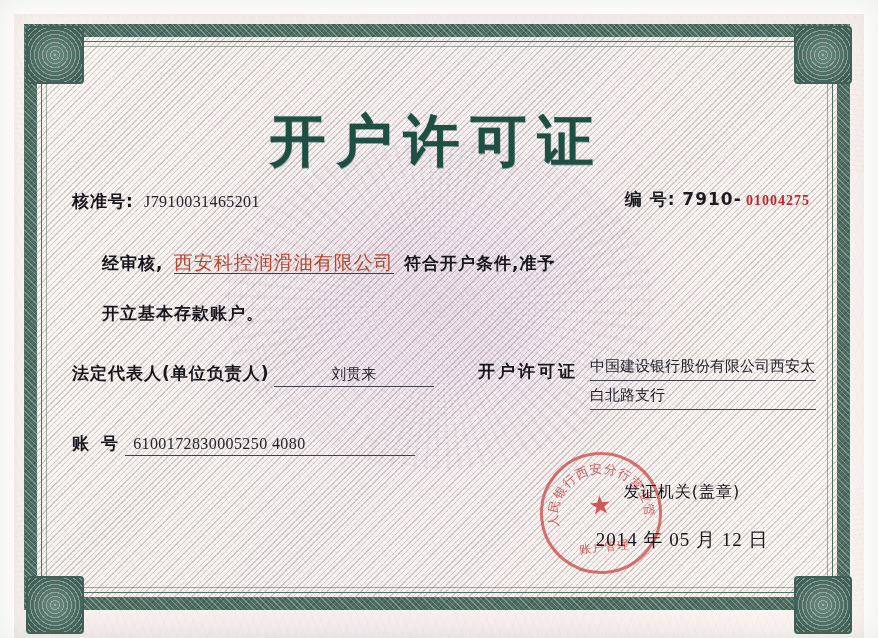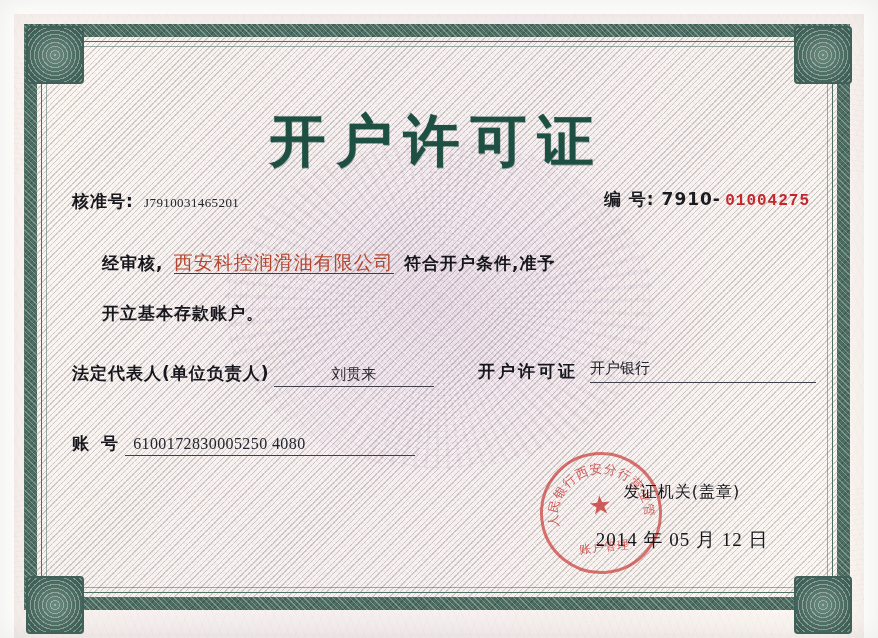--- a/index.html
+++ b/index.html
@@ -175,33 +175,33 @@
   .ul {
     display: inline-block;
     border-bottom: 1px solid #40404a;
     text-align: left;
     padding: 0 4px 2px 4px;
     box-sizing: border-box;
   }
 
   
   .approval { left: 18px; top: 136px; }
-  .approval .num { margin-left: 6px; font-size: 13px; }
+  .approval .num { margin-left: 6px; font-size: 16px; }
 
   .serial { right: 10px; top: 134px; text-align: right; }
   .serial .slabel {
     font-family: "DejaVu Sans", "Liberation Sans", sans-serif;
     font-weight: bold;
     font-size: 17px;
     letter-spacing: 1px;
   }
   .serial .red {
     color: #c4262c;
-    font-family: Liberation Mono, monospace;
-    font-size: 16px;
+    font-family: Liberation Serif, serif;
+    font-size: 14px;
     letter-spacing: 1px;
     font-weight: bold;
   }
 
   
   .p1 { left: 48px; top: 196px; }
   .p1 .company {
     width: 290px;
     color: #b5462f;
     font-size: 19px;
@@ -361,21 +361,22 @@
       </div>
 
       <div class="row p2">
         <span class="label">开立基本存款账户。</span>
       </div>
 
       <div class="row bank">
         <span class="label label-wide">开户许可证</span>
       </div>
       <div class="bank-value">
-        <div class="bank-line2">开户银行</div>
+        <div class="bank-line1">中国建设银行股份有限公司西安太</div>
+        <div class="bank-line2">白北路支行</div>
       </div>
 
       <div class="row acct">
         <span class="label label-wide">账 号</span>
         <span class="ul acctnum mono">6100172830005250 4080</span>
       </div>
 
       <div class="seal">
         <svg class="arc" viewBox="0 0 116 116">
           <defs>

